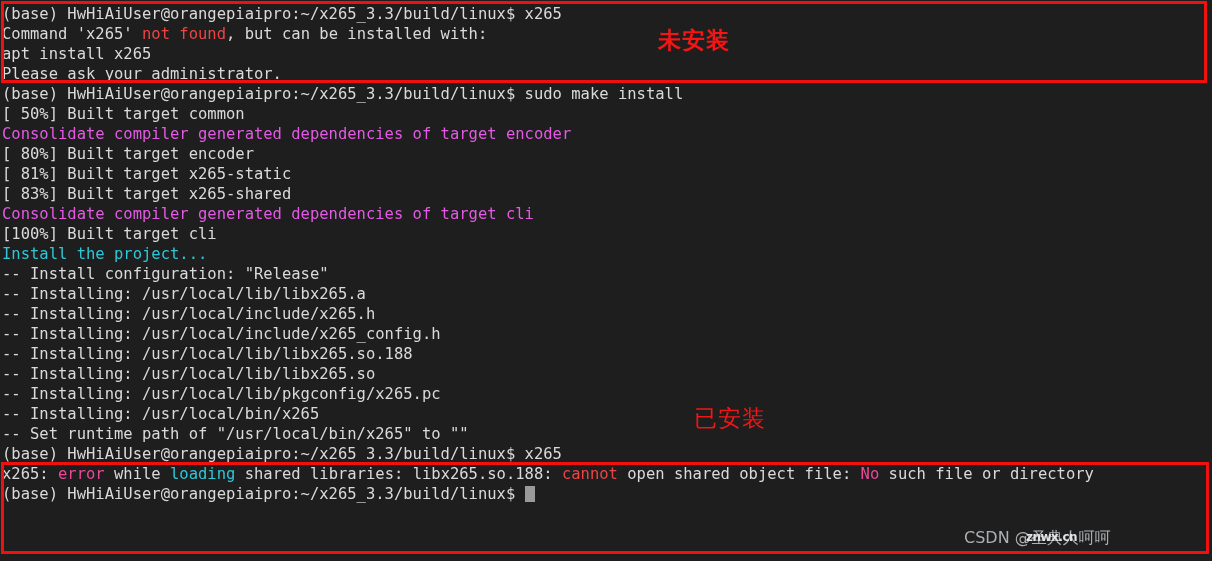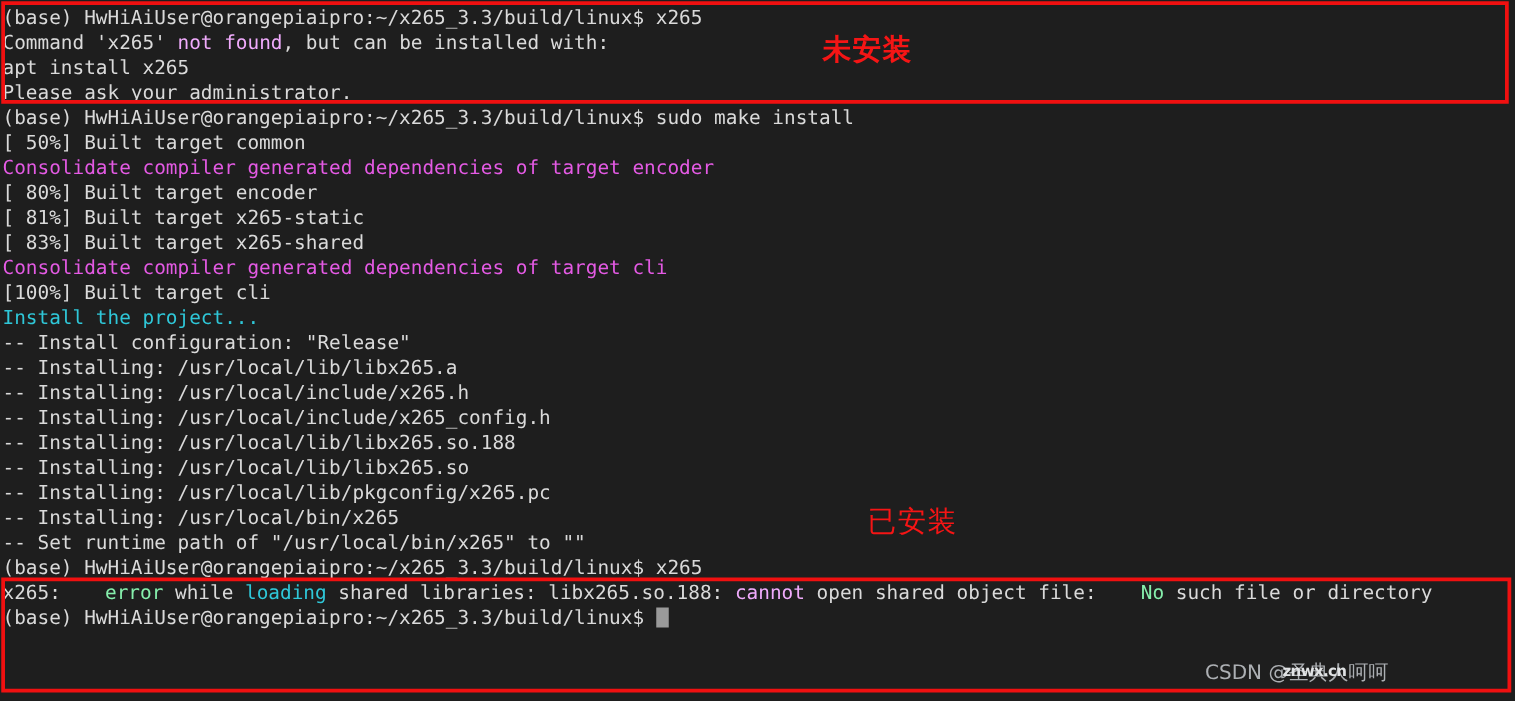--- a/index.html
+++ b/index.html
@@ -26,24 +26,24 @@
     width: 1211px;
   }
   .line {
     height: 20px;
     line-height: 20px;
     white-space: pre;
     padding-left: 2px;
     letter-spacing: 0px;
   }
   .c-white   { color: #dadada; }
-  .c-yellow  { color: #f0abfc; }
+  .c-yellow  { color: #ef4444; }
   .c-magenta { color: #e45ae4; }
   .c-cyan    { color: #2fc7d8; text-align: center; }
-  .c-red     { color: #86efac; margin-left: 26px; }
+  .c-red     { color: #ec4899; }
 
   .cursor {
     display: inline-block;
     width: 10px;
     height: 16px;
     background: #9a9a9a;
     vertical-align: -3px;
   }
 
   .redbox {

